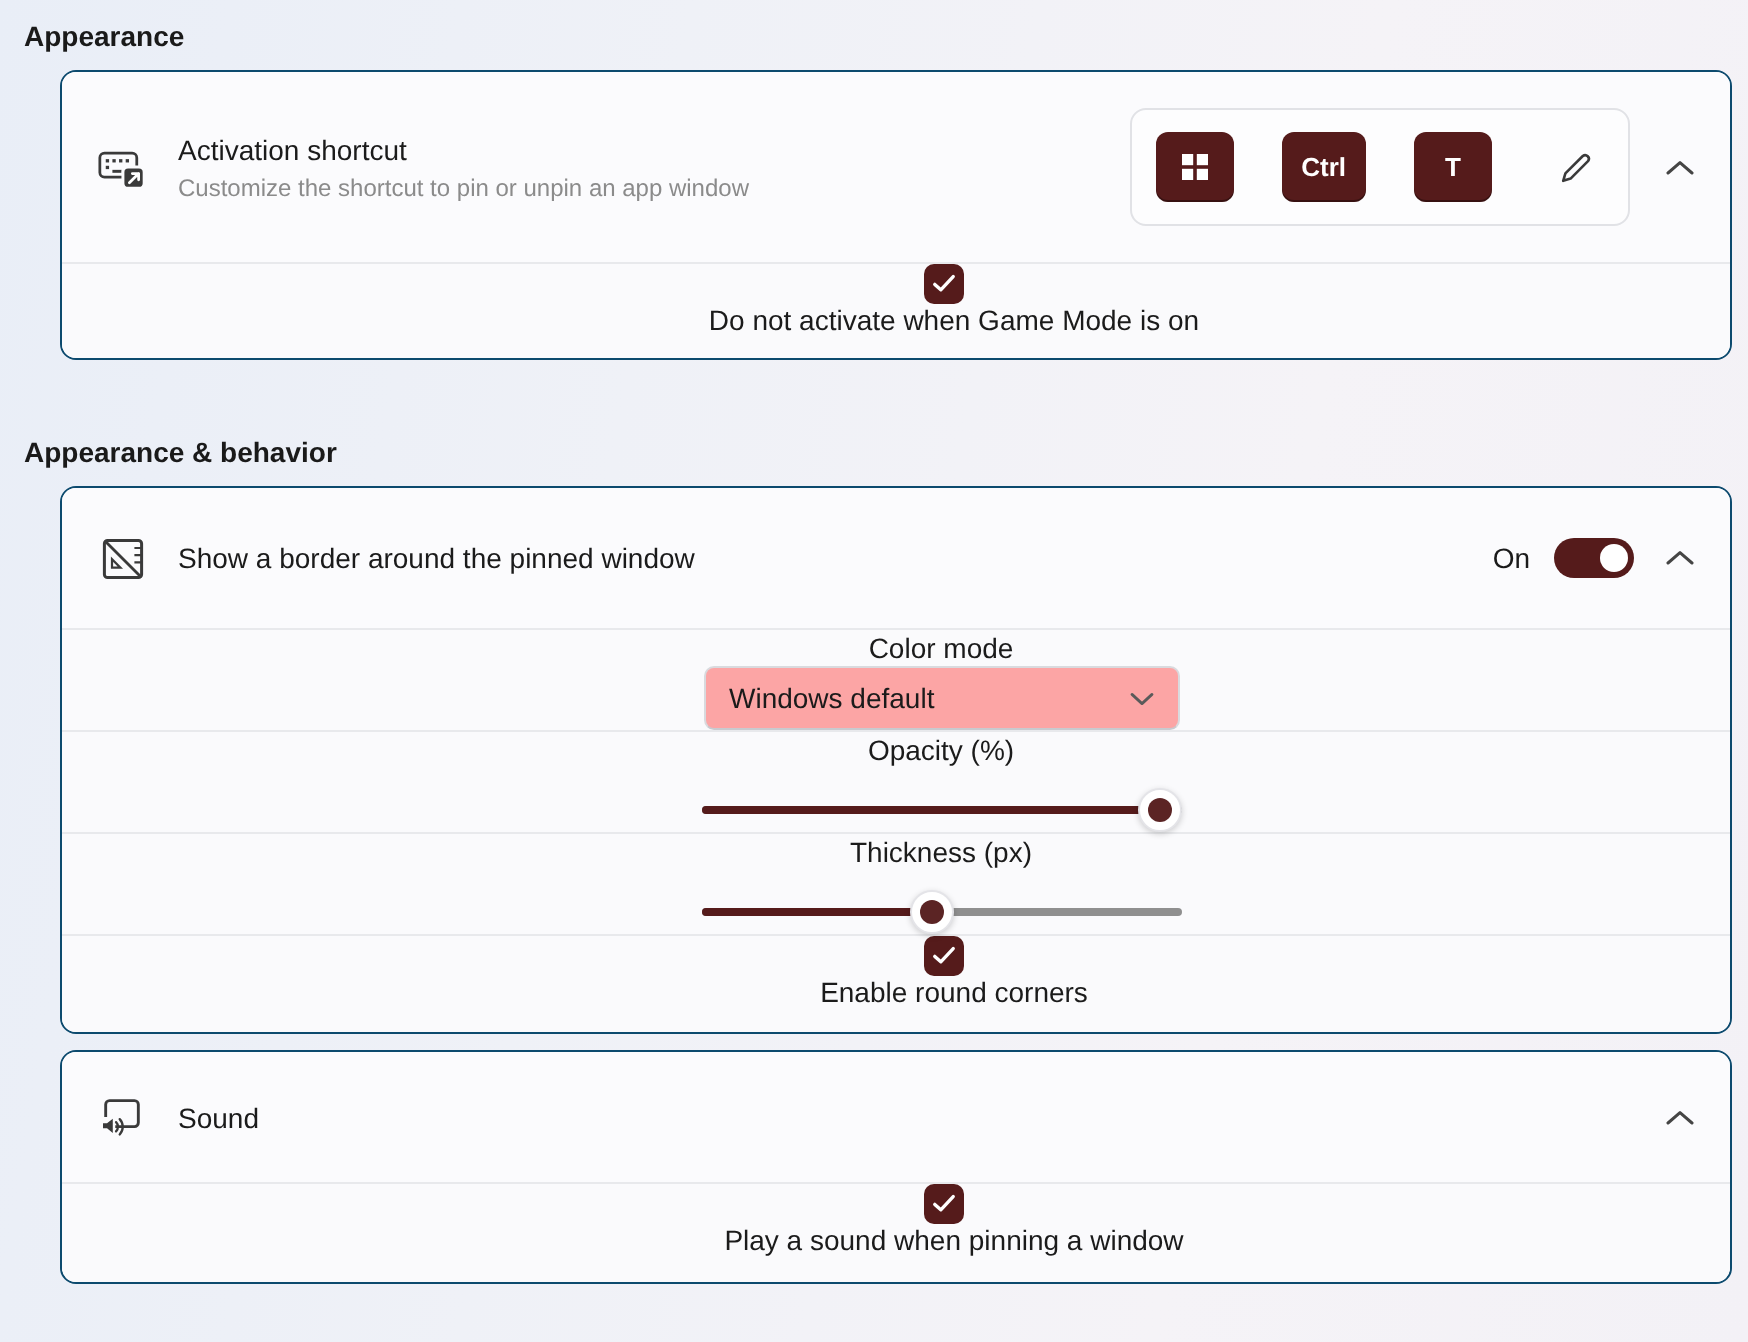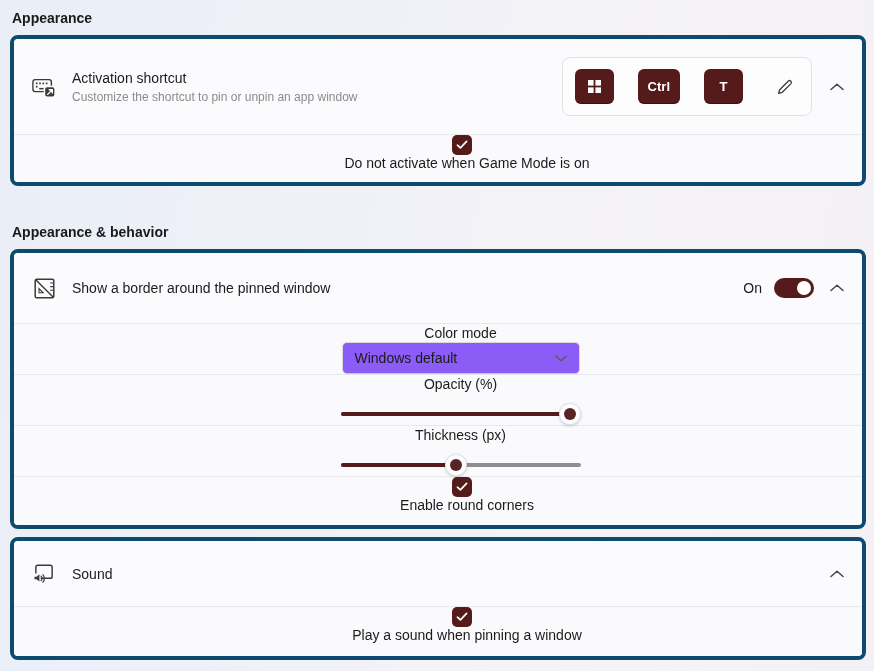--- a/index.html
+++ b/index.html
@@ -14,24 +14,25 @@
   .section-title {
     font-size: 14px;
     font-weight: 600;
     color: #1a1a1a;
     margin: 0 0 7px 2px;
     line-height: 20px;
   }
   .section-title.second { margin-top: 36px; }
 
   .card {
-    border: 4px solid #0c4a6e;
+    border: 1px solid #0c4a6e;
     border-radius: 8px;
     background: #fbfbfd;
     overflow: hidden;
+    margin-left: 20px;
   }
   .card + .card { margin-top: 8px; }
 
   .row {
     display: flex;
     align-items: center;
     background: #fbfbfd;
   }
   .row + .row { border-top: 1px solid #e8e9ec; flex-direction: column; }
   .row.content { background: #fafafc; }
@@ -114,21 +115,21 @@
     position: absolute;
     width: 14px; height: 14px;
     border-radius: 50%;
     background: #ffffff;
     top: 3px; right: 3px;
   }
 
   
   .dropdown {
     width: 238px; height: 32px;
-    background: #8b5cf6;
+    background: #fca5a5;
     border: 1px solid #d9dade;
     border-bottom-color: #c9cacf;
     border-radius: 5px;
     display: flex; align-items: center;
     padding: 0 12px;
     font-size: 14px; color: #1b1b1b;
   }
   .dropdown .dd-text { flex: 1; }
 
   

